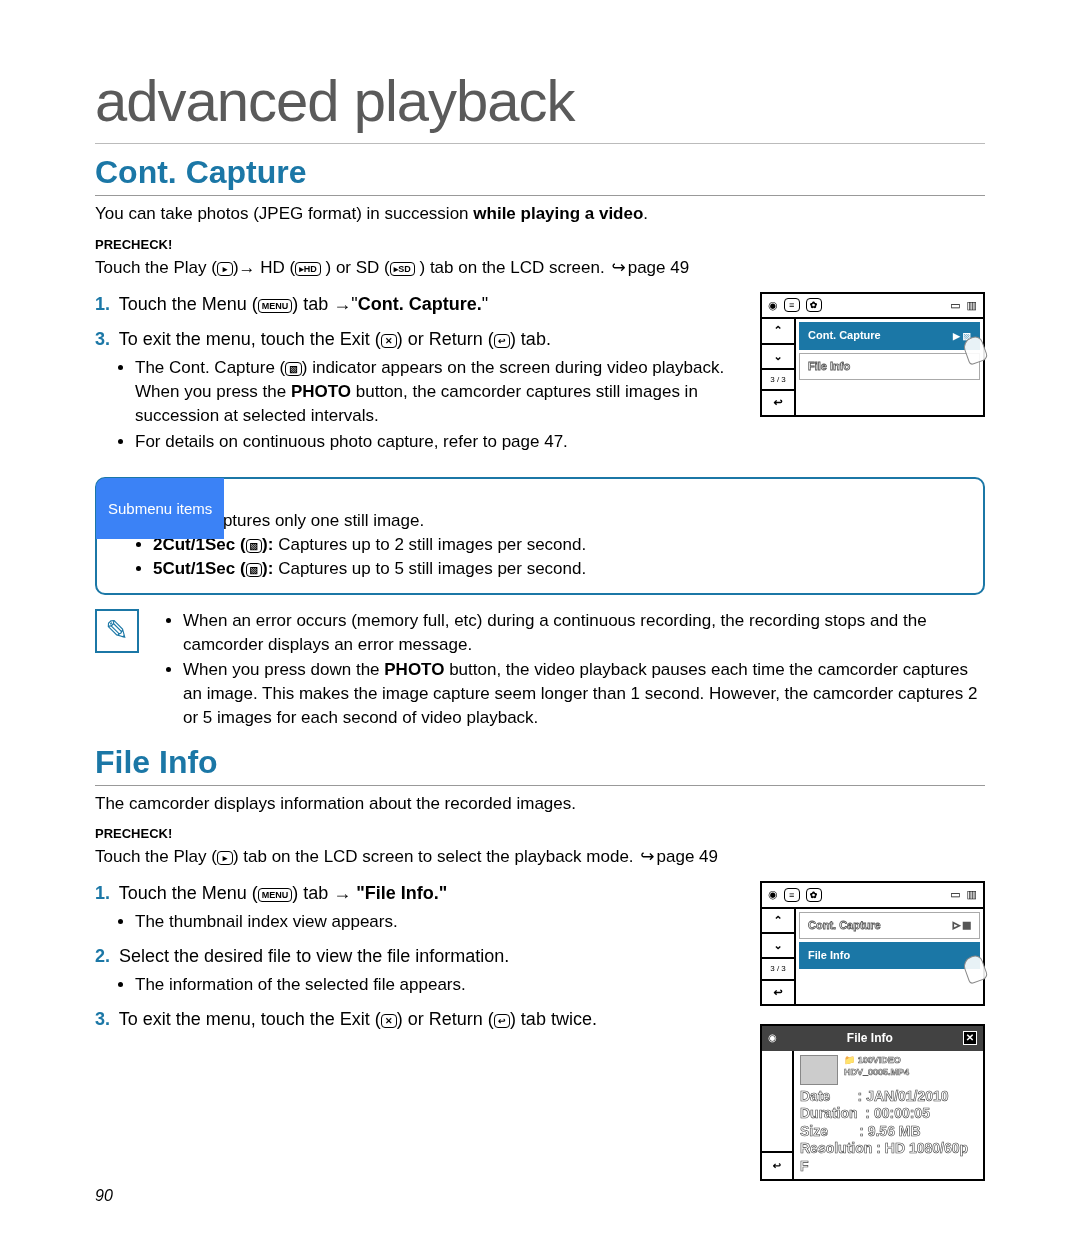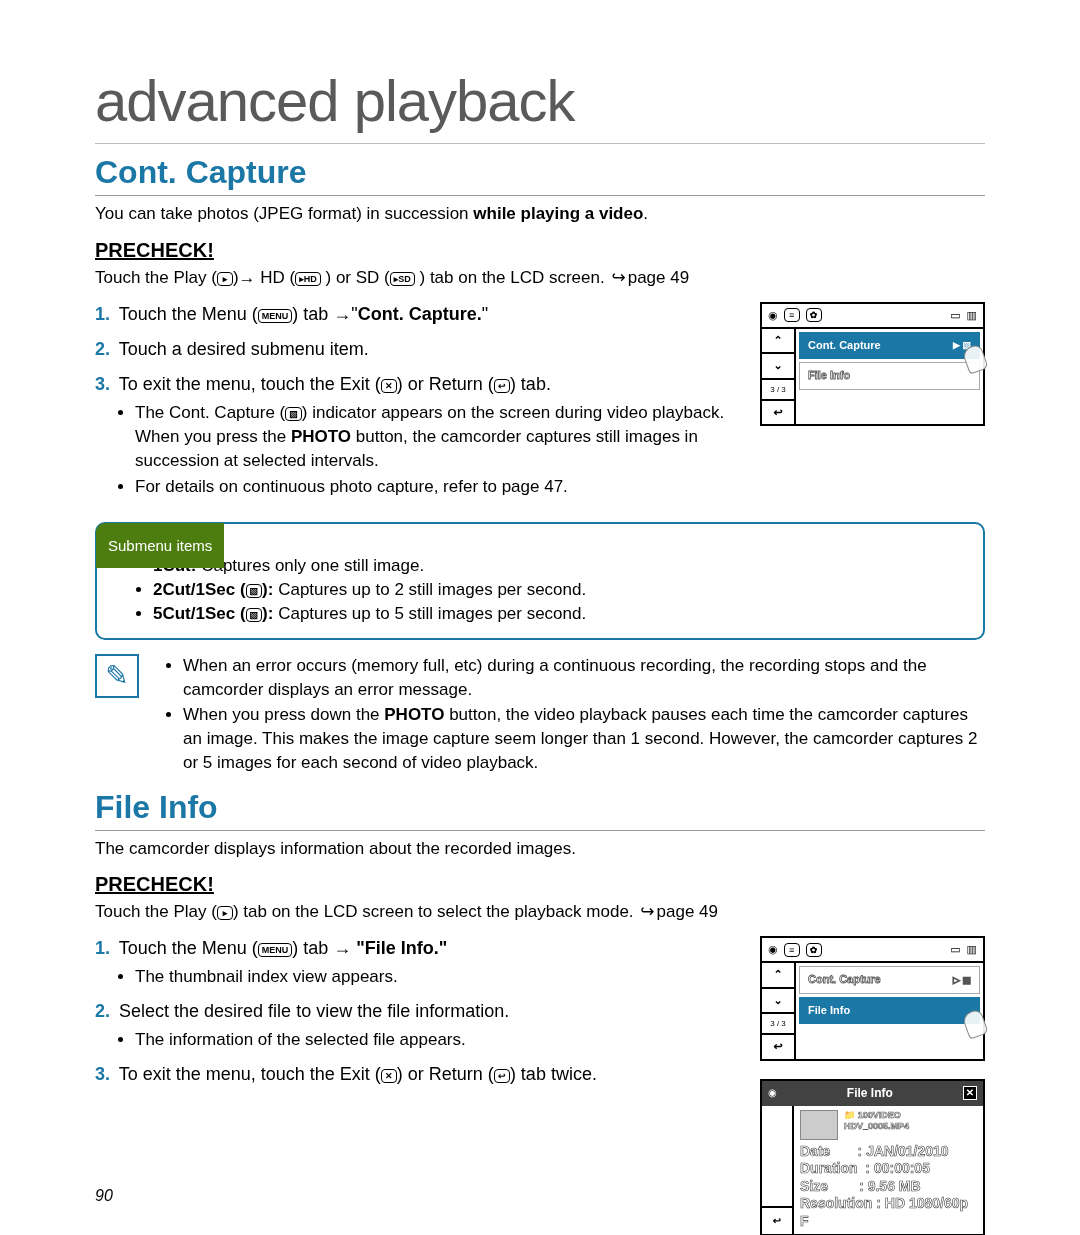--- a/index.html
+++ b/index.html
@@ -24,24 +24,23 @@
   .section-title {
     font-size: 32px;
     font-weight: bold;
     color: #1b77a6;
     border-bottom: 1px solid #999;
     margin-top: 6px;
     margin-bottom: 6px;
   }
   .precheck {
     font-weight: bold;
-    text-decoration: underline;
     margin-top: 10px;
     margin-bottom: 2px;
-    font-size: 20px;
+    font-size: 13px;
   }
   .intro { margin-bottom: 4px; }
   .arrow::after { content: "\2192"; }
   .rtail::after { content: "\21AA"; padding: 0 2px; }
   .steps-wrap {
     display: flex;
     justify-content: space-between;
     align-items: flex-start;
     margin-top: 12px;
     gap: 28px;
@@ -70,23 +69,23 @@
   .submenu-box {
     border: 2px solid #1b77a6;
     border-radius: 10px;
     margin-top: 14px;
     padding: 12px 16px 12px 16px;
     position: relative;
   }
   .submenu-tag {
     position: absolute;
     top: -1px; left: -1px;
-    background: #4d7c0f;
+    background: #3b82f6;
     color: #fff;
-    padding: 12px 12px;
+    padding: 20px 12px;
     border-top-left-radius: 9px;
     font-size: 15px;
   }
   .submenu-box ul { list-style: disc; padding-left: 40px; margin-top: 18px; }
   .note-row {
     display: flex;
     gap: 14px;
     margin-top: 14px;
     margin-bottom: 8px;
     align-items: flex-start;
@@ -214,24 +213,20 @@
 <div class="precheck">PRECHECK!</div>
 <p>
   <span>Touch the Play (</span><span class="small-icon">▸</span><span>)</span><span class="arrow"></span><span> HD (</span><span class="small-icon">▸<span>HD</span></span><span> ) or SD (</span><span class="small-icon">▸<span>SD</span></span><span> ) tab on the LCD screen. </span><span class="rtail"></span><span>page 49</span>
 </p>
 
 <div class="steps-wrap">
   <ol class="steps">
     <li>
       <span class="num">1.</span>
       <span>Touch the Menu (</span><span class="tab-icon">MENU</span><span>) tab </span><span class="arrow"></span><span>"</span><b>Cont. Capture.</b><span>"</span>
-    </li>
-    <li>
-      <span class="num">2.</span>
-      <span>Touch a desired submenu item.</span>
     </li>
     <li>
       <span class="num">3.</span>
       <span>To exit the menu, touch the Exit (</span><span class="small-icon">✕</span><span>) or Return (</span><span class="small-icon">↩</span><span>) tab.</span>
       <ul class="subul">
         <li>
           <span>The Cont. Capture (</span><span class="small-icon">▧</span><span>) indicator appears on the screen during video playback. When you press the </span><b>PHOTO</b><span> button, the camcorder captures still images in succession at selected intervals.</span>
         </li>
         <li>For details on continuous photo capture, refer to page 47.</li>
       </ul>

